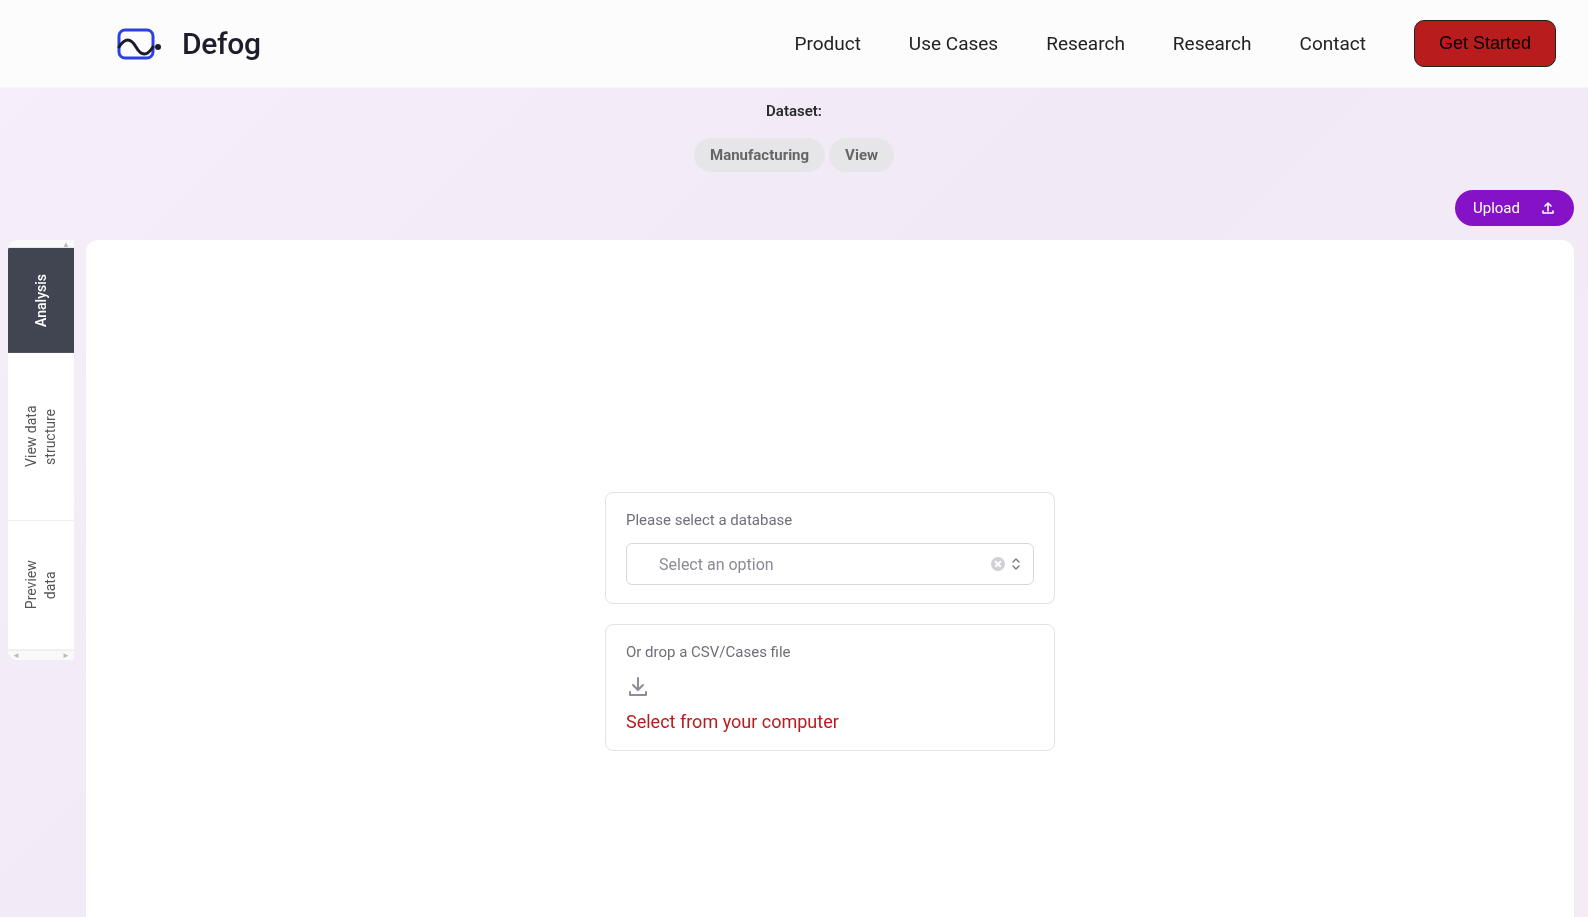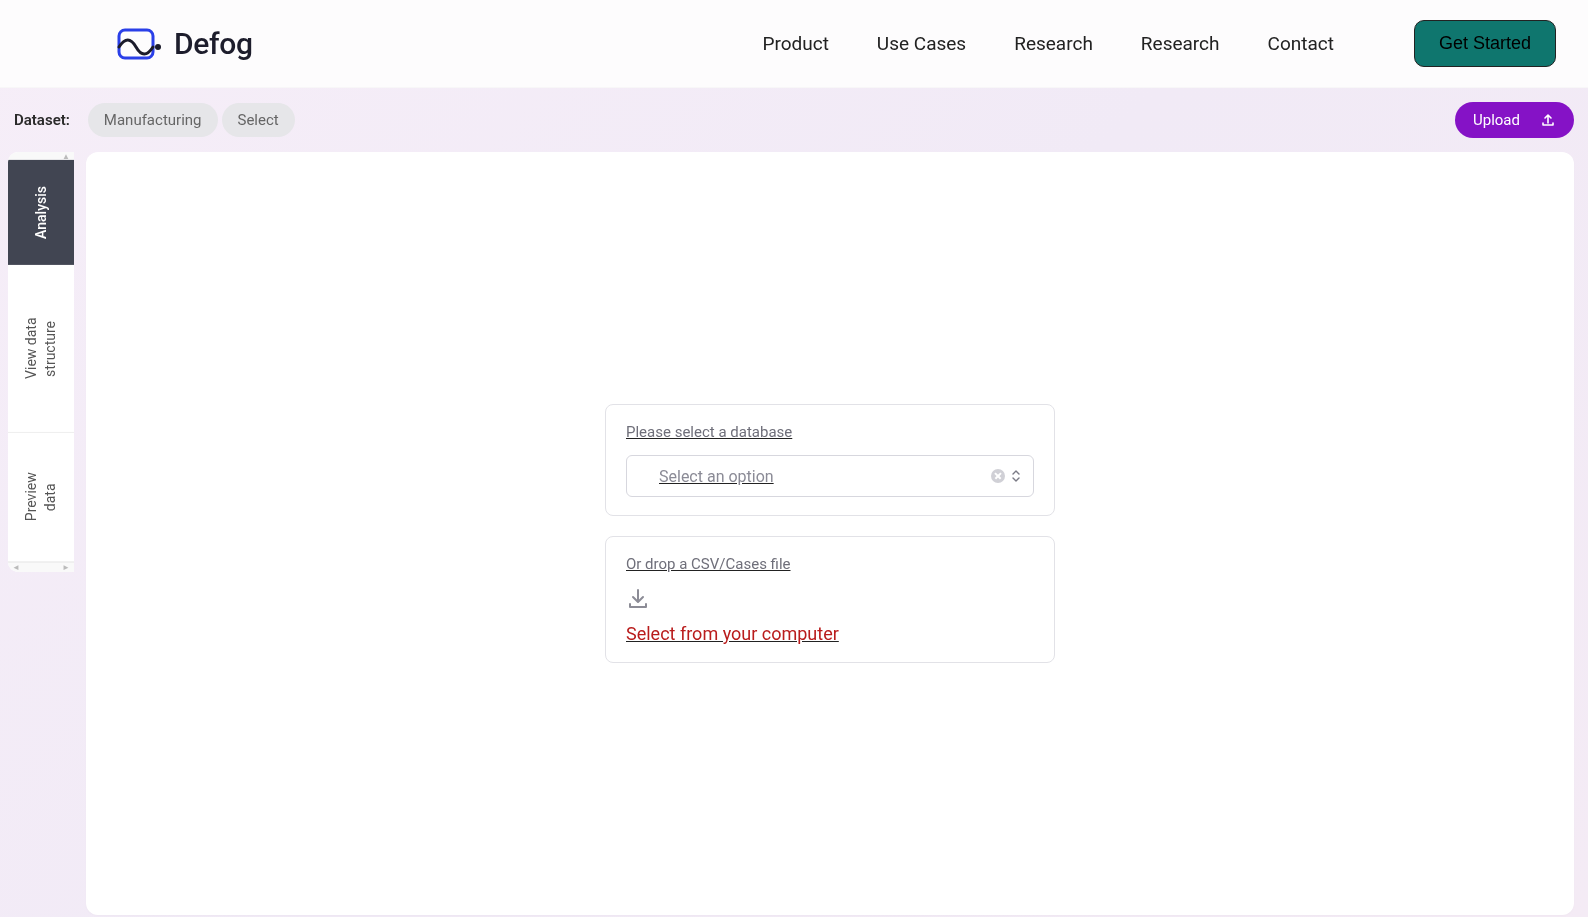--- a/index.html
+++ b/index.html
@@ -18,21 +18,21 @@
       height: 88px;
       background: #fdfcfd;
       display: flex;
       align-items: center;
       padding: 0 32px;
       border-bottom: 1px solid rgba(0,0,0,0.02);
     }
     .logo {
       display: flex;
       align-items: center;
-      gap: 10px;
+      gap: 18px;
       margin-left: 84px;
     }
     .logo-icon { width: 48px; height: 34px; }
     .logo-text {
       font-size: 30px;
       font-weight: 500;
       color: #1d1d2c;
       letter-spacing: -0.3px;
     }
     .nav-links {
@@ -40,42 +40,42 @@
       display: flex;
       align-items: center;
       gap: 48px;
     }
     .nav-link {
       font-size: 19px;
       color: #222;
       cursor: pointer;
     }
     .get-started {
-      margin-left: 32px;
       border: 1.5px solid #222;
       border-radius: 10px;
       padding: 12px 24px;
       font-size: 18px;
       cursor: pointer;
-      background: #0f766e;
+      background: #b91c1c;
     }
 
     
     .dataset-bar {
       display: flex;
       align-items: center;
       padding: 14px 14px;
       gap: 18px;
+      flex-direction: column;
     }
     .dataset-label {
       font-size: 15px;
       font-weight: 600;
       color: #2a2a2a;
     }
-    .dataset-chips { display: flex; gap: 4px; }
+    .dataset-chips { display: flex; gap: 4px; font-weight: bold; }
     .dataset-chip {
       background: #e6e6e9;
       color: #666;
       font-size: 15px;
       padding: 8px 16px;
       border-radius: 20px;
       cursor: pointer;
     }
     .upload-btn {
       margin-left: auto;
@@ -167,21 +167,20 @@
       flex-direction: column;
       gap: 20px;
       width: 450px;
     }
 
     .panel {
       border: 1px solid #e2e2e7;
       border-radius: 8px;
       padding: 18px 20px;
       background: #fff;
-      text-decoration: underline;
     }
     .panel-label {
       font-size: 15px;
       color: #6f6f7a;
       margin-bottom: 14px;
     }
     .select-box {
       border: 1px solid #d7d7de;
       border-radius: 6px;
       height: 42px;
@@ -243,21 +242,21 @@
     <span class="nav-link">Research</span>
     <span class="nav-link">Contact</span>
     <button class="get-started">Get Started</button>
   </nav>
 </header>
 
 <div class="dataset-bar">
   <span class="dataset-label">Dataset:</span>
   <div class="dataset-chips">
     <span class="dataset-chip">Manufacturing</span>
-    <span class="dataset-chip">Select</span>
+    <span class="dataset-chip">View</span>
   </div>
   <div class="upload-btn">
     <span>Upload</span>
     <svg viewBox="0 0 16 16">
       <path d="M8 11 V3 M5 6 L8 3 L11 6" fill="none" stroke="#fff" stroke-width="1.6" stroke-linecap="round" stroke-linejoin="round"></path>
       <path d="M3 11 V13 H13 V11" fill="none" stroke="#fff" stroke-width="1.6" stroke-linecap="round" stroke-linejoin="round"></path>
     </svg>
   </div>
 </div>
 

